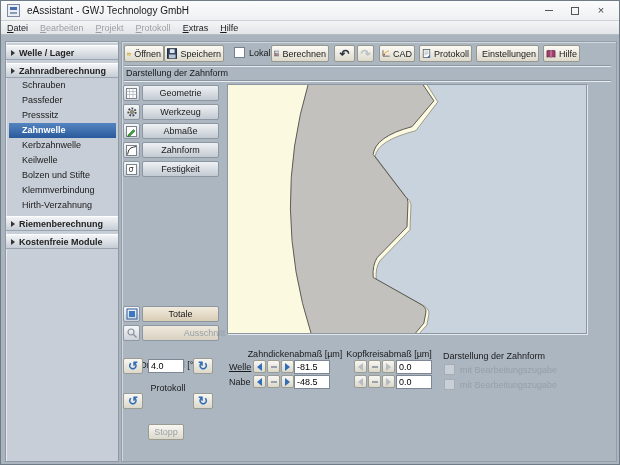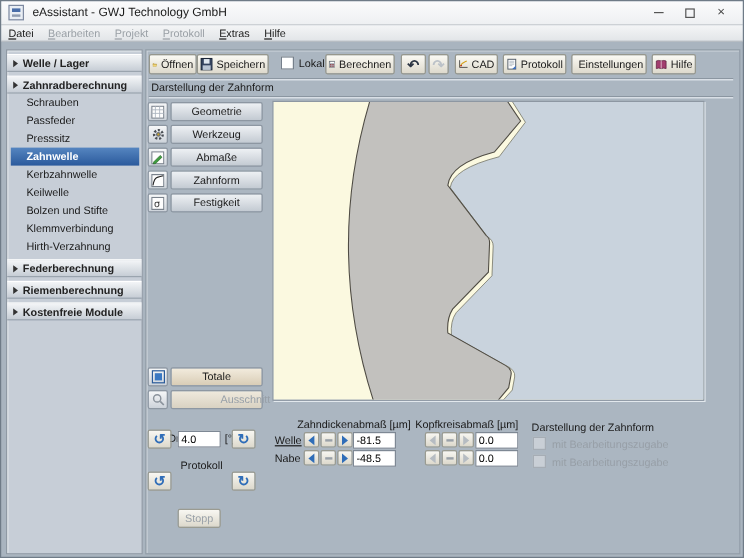--- a/index.html
+++ b/index.html
@@ -116,24 +116,20 @@
     <div class="sb-item">Passfeder</div>
     <div class="sb-item">Presssitz</div>
     <div class="sb-item selected">Zahnwelle</div>
     <div class="sb-item">Kerbzahnwelle</div>
     <div class="sb-item">Keilwelle</div>
     <div class="sb-item">Bolzen und Stifte</div>
     <div class="sb-item">Klemmverbindung</div>
     <div class="sb-item">Hirth-Verzahnung</div>
     <div class="sb-header">
       <span class="tri-collapsed"></span>
-      <span>Federberechnung</span>
-    </div>
-    <div class="sb-header">
-      <span class="tri-collapsed"></span>
       <span>Riemenberechnung</span>
     </div>
     <div class="sb-header">
       <span class="tri-collapsed"></span>
       <span>Kostenfreie Module</span>
     </div>
   </div>
 
   <div class="mainpanel">
 

